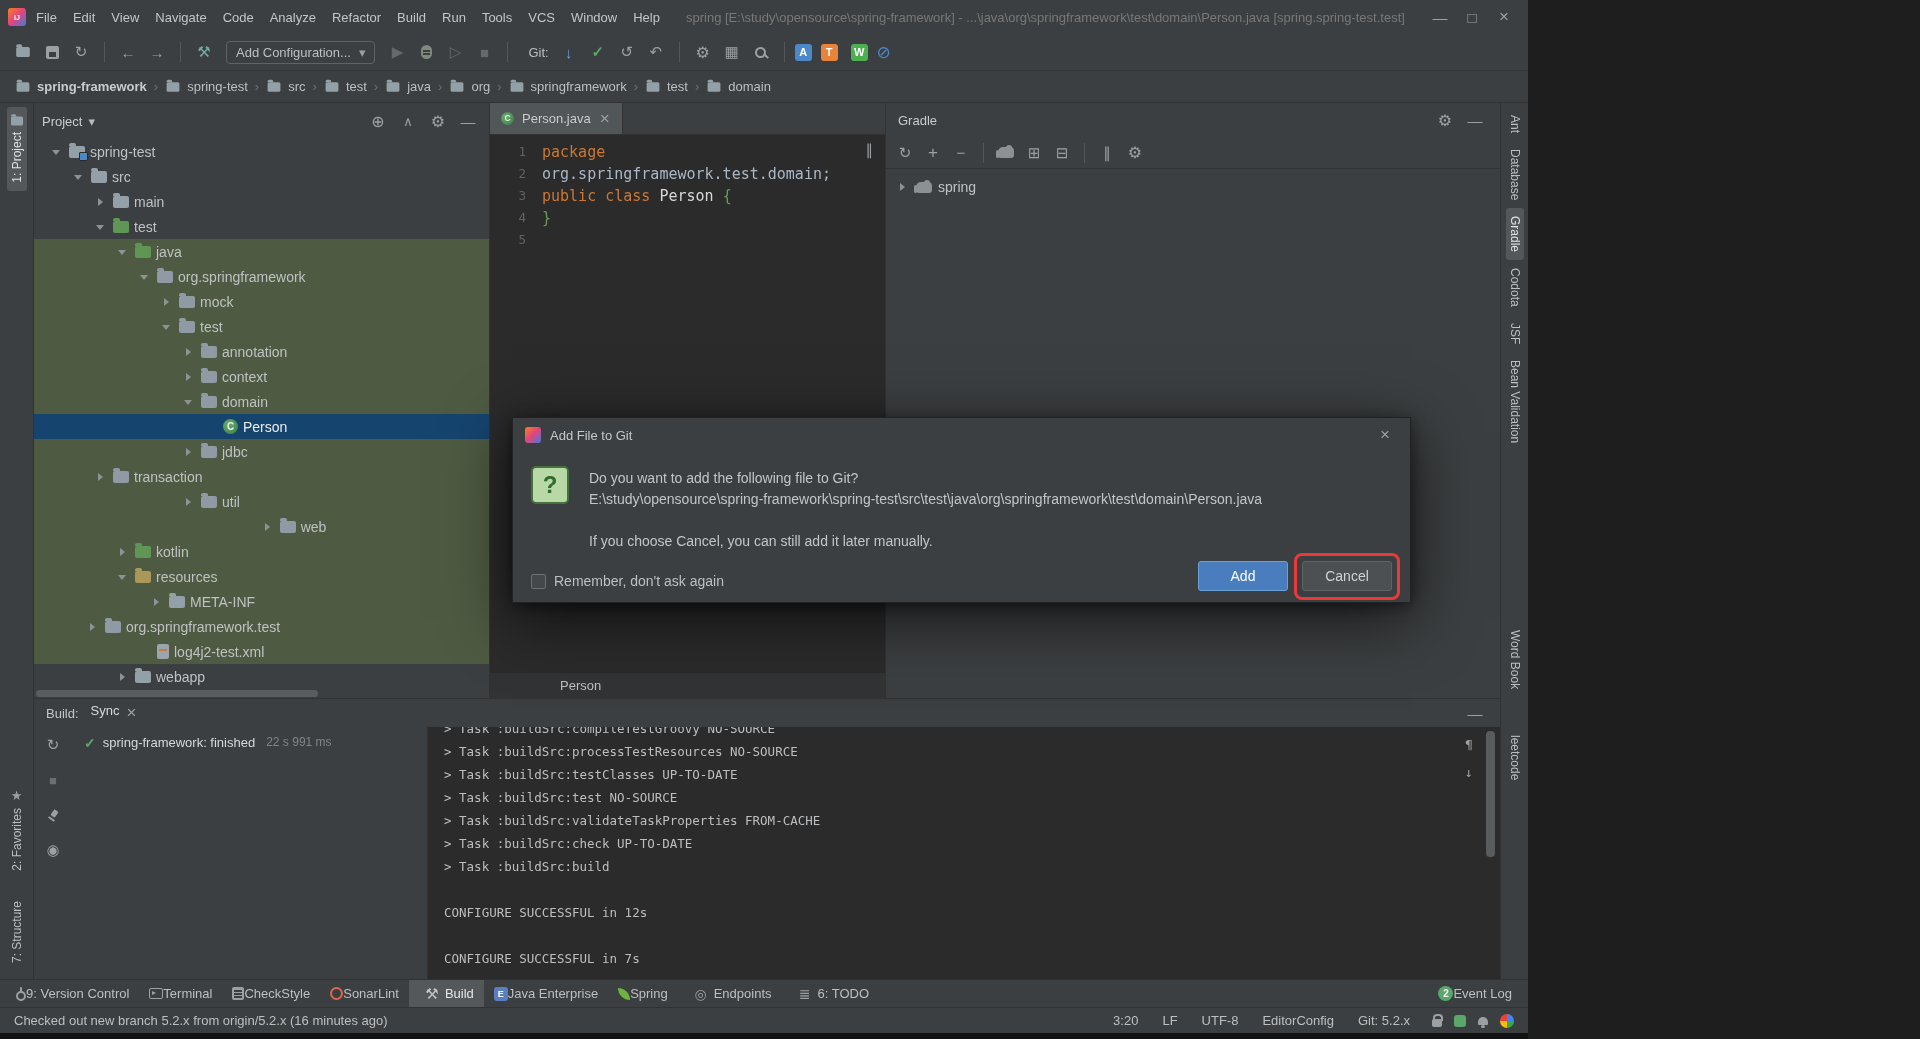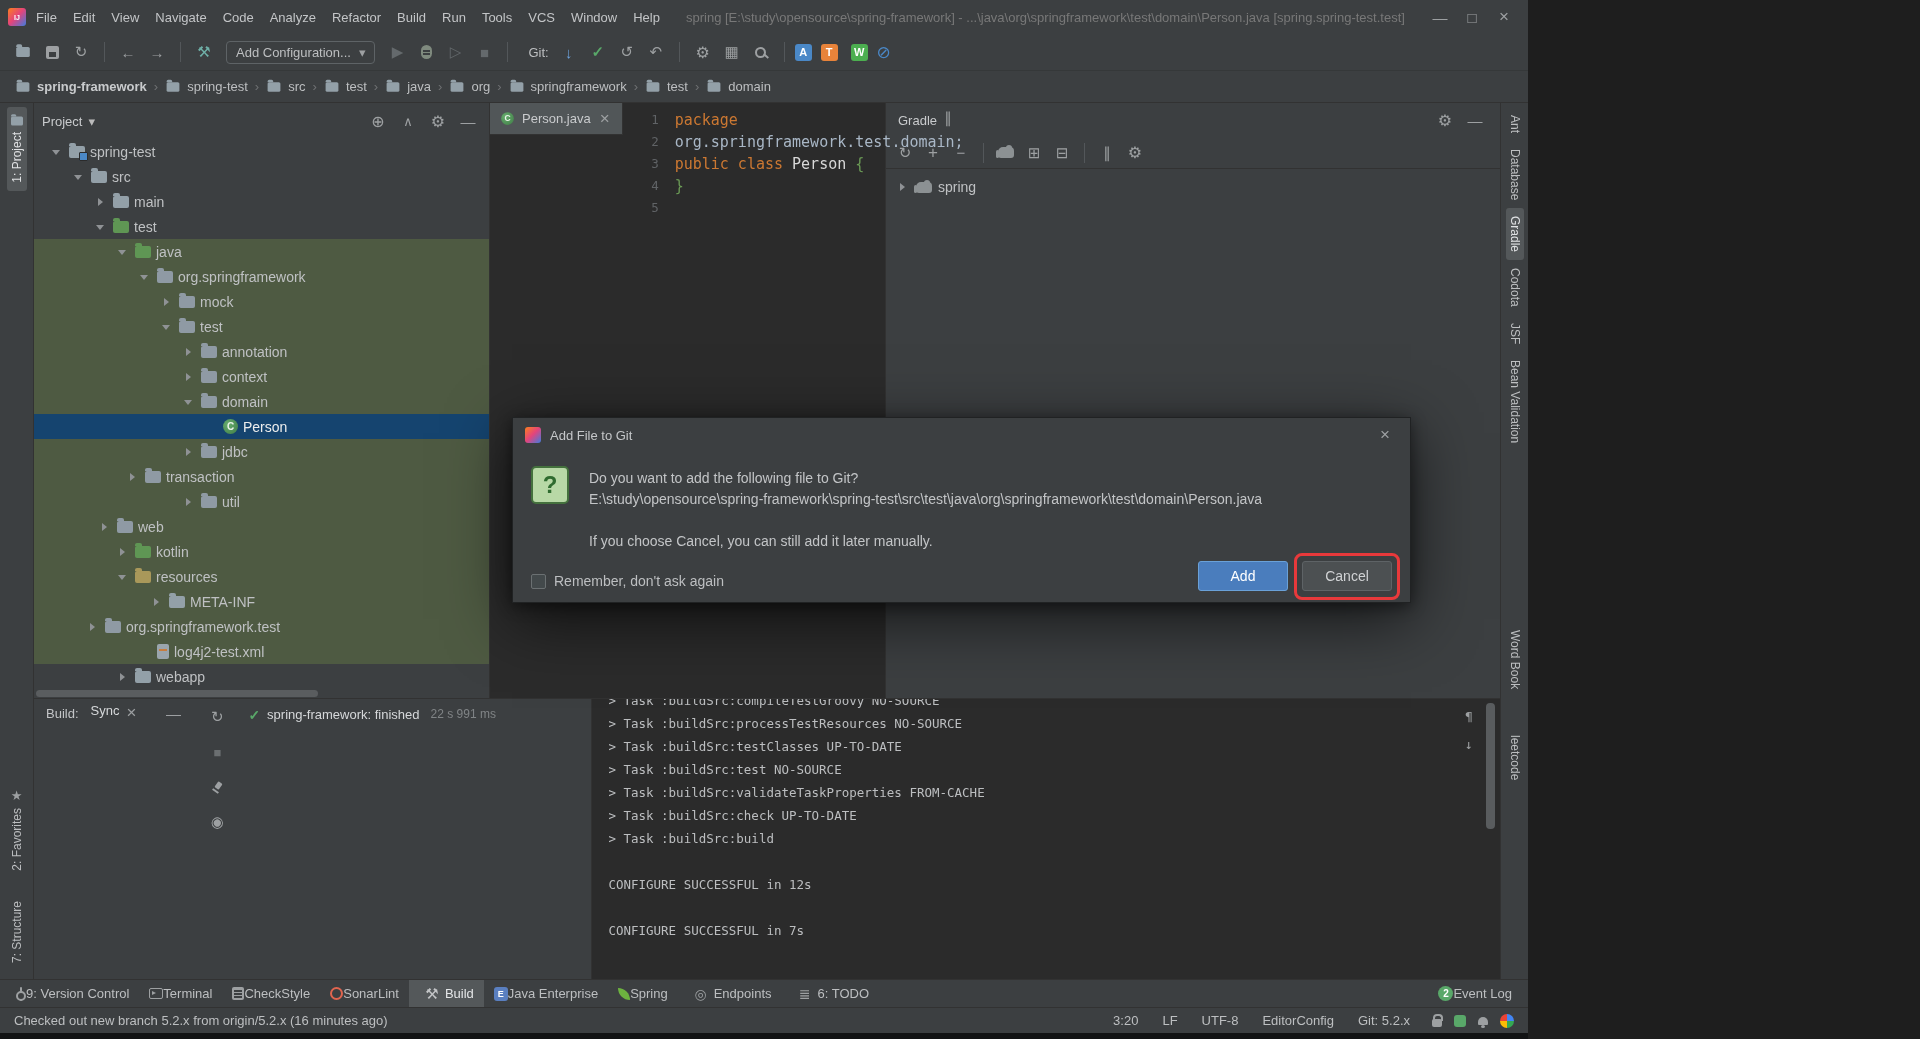--- a/index.html
+++ b/index.html
@@ -133,21 +133,21 @@
   .phead .spacer{flex:1;}
   .ptree{flex:1;position:relative;overflow:hidden;}
   .trow{height:25px;display:flex;align-items:center;gap:5px;color:#bfc1c3;font-size:14px;white-space:nowrap;}
   .trow.scope-test{background:#4e5a42;}
   .trow.sel{background:#15446f;}
   .trow.sel .tlabel{color:#eceded;}
   .hscroll{position:absolute;left:0;bottom:0;width:100%;height:9px;}
   .hthumb{position:absolute;left:2px;bottom:1px;height:7px;width:62%;background:#5a5d5f;border-radius:4px;}
 
   
-  .editor{flex:1;display:flex;flex-direction:row;background:#2b2b2b;min-width:0;}
+  .editor{flex:1;display:flex;flex-direction:column;background:#2b2b2b;min-width:0;}
   .tabbar{height:32px;background:#3c3f41;border-bottom:1px solid #323232;display:flex;align-items:stretch;}
   .etab{display:inline-flex;align-items:center;gap:7px;padding:0 10px;background:#515658;color:#c9cbcd;border-right:1px solid #323232;}
   .etab .ticon.class{transform:scale(.85);}
   .etab .gi-close{color:#9da0a2;width:14px;height:14px;display:inline-flex;align-items:center;justify-content:center;}
   .code{flex:1;position:relative;padding-top:6px;font-family:"DejaVu Sans Mono",monospace;font-size:15px;}
   .cline{display:flex;height:22px;line-height:22px;}
   .lnum{width:52px;text-align:right;padding-right:16px;color:#606366;font-size:12.5px;flex:none;}
   .tok-kw{color:#cc7832;}
   .tok-pl{color:#a9b7c6;}
   .tok-id{color:#d8d8d8;}
@@ -157,21 +157,21 @@
 
   
   .gradle{width:615px;background:#3c3f41;border-left:1px solid #323232;display:flex;flex-direction:column;}
   .ghead{height:34px;display:flex;align-items:center;padding:0 12px;gap:4px;}
   .ghead .title{color:#c9cbcd;flex:1;}
   .gtools{height:32px;display:flex;align-items:center;gap:2px;padding:0 6px;border-bottom:1px solid #323232;}
   .gtree{padding:10px 10px;}
   .grow{display:flex;align-items:center;gap:6px;color:#bfc1c3;font-size:14px;}
 
   
-  .build{height:281px;border-top:1px solid #323232;background:#3c3f41;display:flex;flex-direction:row;}
+  .build{height:281px;border-top:1px solid #323232;background:#3c3f41;display:flex;flex-direction:column;}
   .bhead{height:28px;display:flex;align-items:center;padding:0 12px;gap:12px;flex:none;}
   .bhead .blabel{color:#c3c5c7;}
   .btab{display:inline-flex;align-items:flex-start;gap:7px;color:#d6d8da;}
   .btab .gi-close{color:#9da0a2;}
   .bhead .spacer{flex:1;}
   .bbody{flex:1;display:flex;min-height:0;}
   .btools{width:38px;display:flex;flex-direction:column;align-items:center;gap:15px;padding-top:8px;flex:none;}
   .btools .tbi{width:20px;height:20px;}
   .bstatus{width:356px;border-right:1px solid #323232;padding:8px 8px 8px 12px;flex:none;display:flex;align-items:flex-start;gap:7px;}
   .bstatus .gi-check{font-size:14px;}
@@ -447,31 +447,31 @@
                 <div class="trow sel" style="padding-left: 170px;">
                   <span class="chev "></span>
                   <span class="ticon class"></span>
                   <span class="tlabel">Person</span>
                 </div>
                 <div class="trow scope-test" style="padding-left: 148px;">
                   <span class="chev col"></span>
                   <span class="ticon package"></span>
                   <span class="tlabel">jdbc</span>
                 </div>
-                <div class="trow scope-test" style="padding-left: 92px;">
+                <div class="trow scope-test" style="padding-left: 60px;">
                   <span class="chev col"></span>
                   <span class="ticon package"></span>
                   <span class="tlabel">transaction</span>
                 </div>
                 <div class="trow scope-test" style="padding-left: 148px;">
                   <span class="chev col"></span>
                   <span class="ticon package"></span>
                   <span class="tlabel">util</span>
                 </div>
-                <div class="trow scope-test" style="padding-left: 64px;">
+                <div class="trow scope-test" style="padding-left: 64px; justify-content: center;">
                   <span class="chev col"></span>
                   <span class="ticon package"></span>
                   <span class="tlabel">web</span>
                 </div>
                 <div class="trow scope-test" style="padding-left: 82px;">
                   <span class="chev col"></span>
                   <span class="ticon folder-green"></span>
                   <span class="tlabel">kotlin</span>
                 </div>
                 <div class="trow scope-test" style="padding-left: 82px;">

